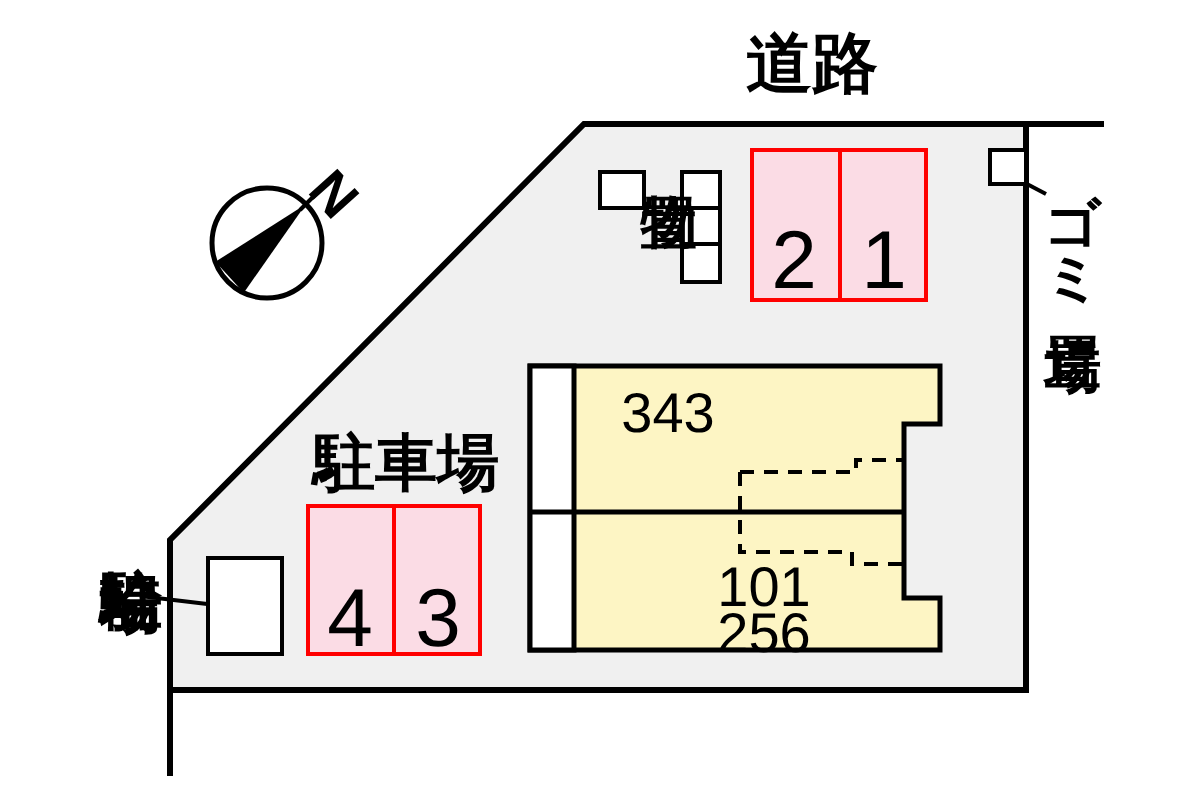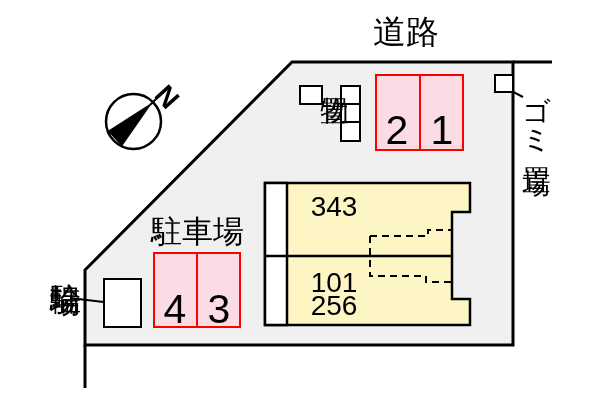--- a/index.html
+++ b/index.html
@@ -3,21 +3,21 @@
 <meta charset="utf-8">
 <style>
   html,body { margin:0; padding:0; background:#fff; }
   body { font-family:"Liberation Sans", sans-serif; }
   .canvas {
     position:relative; width:600px; height:400px; background:#fff;
     overflow:hidden;
   }
   svg.layer { position:absolute; left:0; top:0; width:600px; height:400px; }
 
-  .lbl { position:absolute; color:#000; font-weight:400; white-space:pre; }
+  .lbl { position:absolute; color:#000; font-weight:700; white-space:pre; }
   .lbl.v { writing-mode:vertical-rl; text-orientation:upright; }
 
   .pblock {
     position:absolute; display:flex; box-sizing:border-box;
     background:var(--parking-fill); border:2.5px solid var(--parking-border);
   }
   .pcell { flex:1; }
   .pcell + .pcell { border-left:2.5px solid var(--parking-border); }
   .pnum {
     position:absolute; width:44px; height:41px; line-height:41px;
@@ -26,21 +26,21 @@
   .wbox {
     position:absolute; box-sizing:border-box;
     background:var(--box-fill); border:2.5px solid var(--line);
   }
   .wbox.thin { border-width:2px; }
   .units {
     position:absolute; width:92px; text-align:center;
     font-size:28px; line-height:23px; font-weight:400; color:#000;
   }
   .road { left:344px; top:10px; width:124px; text-align:center; font-size:33px; }
-  .parkinglbl { left:151px; top:211px; width:104px; font-size:31px; }
+  .parkinglbl { left:151px; top:211px; width:104px; text-align:center; font-size:31px; }
   .bicyclelbl { left:44px; top:258px; font-size:31px; letter-spacing:2px; }
   .garbagelbl { left:517px; top:75px; font-size:28px; letter-spacing:3px; }
   .storagelbl { left:315px; top:75px; font-size:28px; letter-spacing:0px; z-index:5; }
 </style>
 </head>
 <body>
 
 <div class="canvas">
 
   <svg class="layer" viewBox="0 0 600 400">
@@ -93,18 +93,18 @@
   <div class="pnum" style="left:197px; top:289px;">3</div>
 
   <div class="lbl parkinglbl">駐車場</div>
 
   <div class="wbox" style="left:103px; top:278px; width:39px; height:50px;"></div>
   <div class="lbl v bicyclelbl">駐輪場</div>
 
   <div class="units" style="left:288px; top:195px;">
     <div>343</div>
   </div>
-  <div class="units" style="left:288px; top:271px;">
+  <div class="units" style="left:288px; top:282px;padding-left:48px;">
     <div>101</div>
     <div>256</div>
   </div>
 
 </div>
 
 </body></html>

